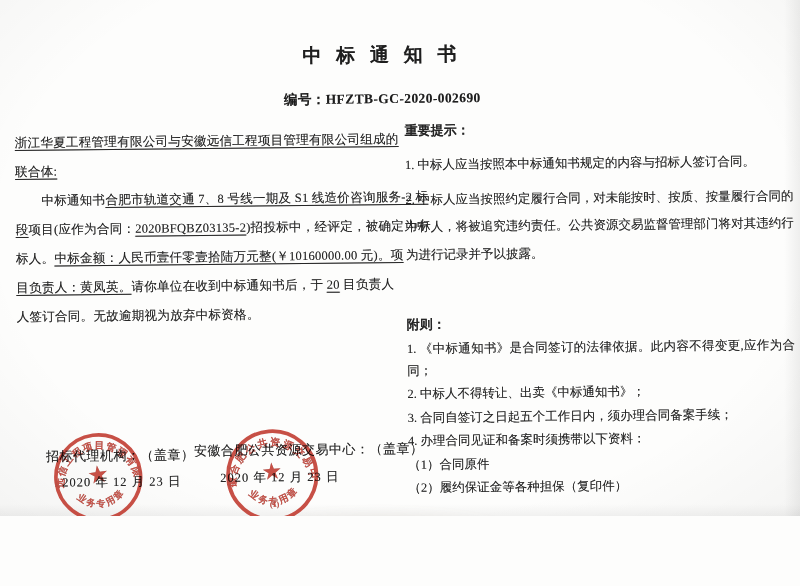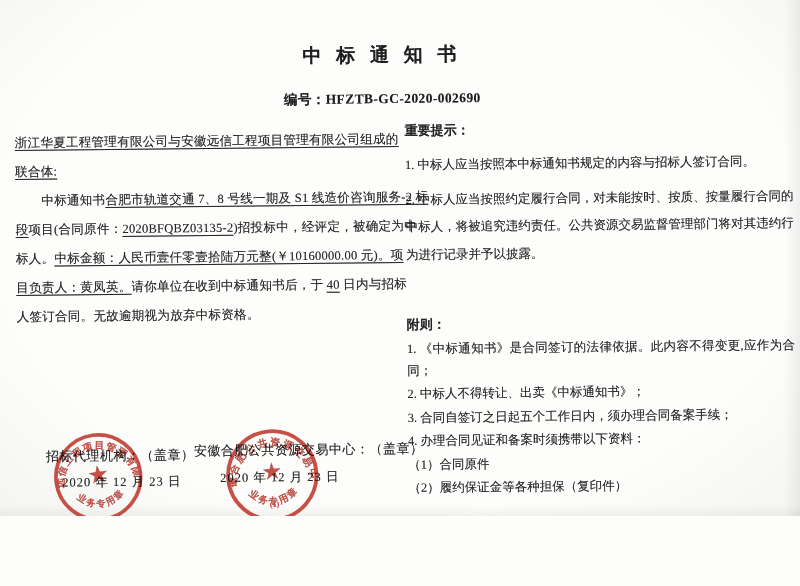--- a/index.html
+++ b/index.html
@@ -70,23 +70,23 @@
 
   <div class="doc">
 
     <div class="title">中 标 通 知 书</div>
     <div class="docnum">编号：HFZTB-GC-2020-002690</div>
 
     <div class="col-left">
         <div class="line"><span class="u">浙江华夏工程管理有限公司与安徽远信工程项目管理有限公司组成的</span></div>
         <div class="line"><span class="u">联合体:</span></div>
         <div class="line indent"><span>中标通知书</span><span class="u">合肥市轨道交通 7、8 号线一期及 S1 线造价咨询服务-2 标</span></div>
-        <div class="line"><span class="u">段</span><span>项目(合同原件：</span><span class="u">2020BFQBZ03135-2</span><span>)招投标中，经评定，被确定为中</span></div>
+        <div class="line"><span class="u">段</span><span>项目(应作为合同：</span><span class="u">2020BFQBZ03135-2</span><span>)招投标中，经评定，被确定为中</span></div>
         <div class="line"><span>标人。</span><span class="u">中标金额：人民币壹仟零壹拾陆万元整(￥10160000.00 元)。项</span></div>
-        <div class="line"><span class="u">目负责人：黄凤英。</span><span>请你单位在收到中标通知书后，于 </span><span class="u">40</span><span> 日内与招标</span></div>
+        <div class="line"><span class="u">目负责人：黄凤英。</span><span>请你单位在收到中标通知书后，于 </span><span class="u">20</span><span> 目负责人</span></div>
         <div class="line"><span>人签订合同。无故逾期视为放弃中标资格。</span></div>
       </div>
 
     <div class="col-right">
       <div class="sec-heading">重要提示：</div>
       <div class="notice-items">
           <div class="item">1. 中标人应当按照本中标通知书规定的内容与招标人签订合同。</div>
           <div class="item">2. 中标人应当按照约定履行合同，对未能按时、按质、按量履行合同的中标人，将被追究违约责任。公共资源交易监督管理部门将对其违约行为进行记录并予以披露。</div>
         </div>
       <div class="sec-heading appendix-heading">附则：</div>

